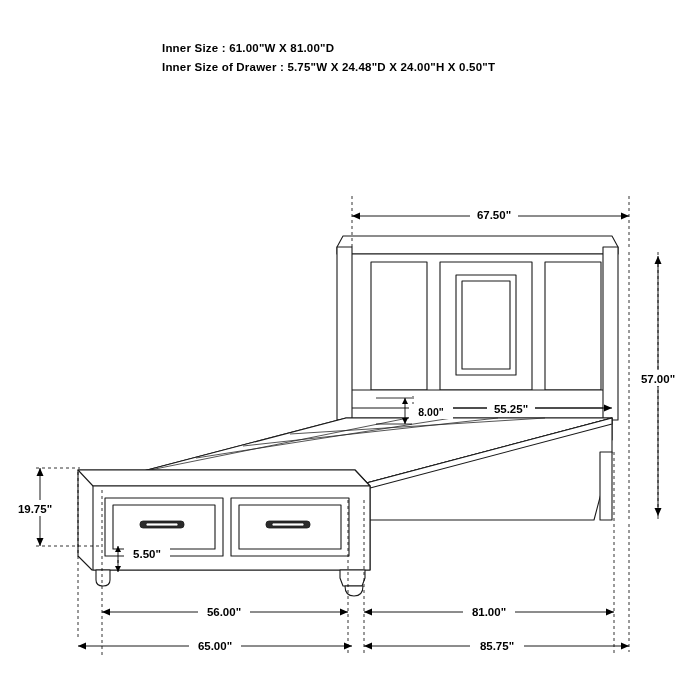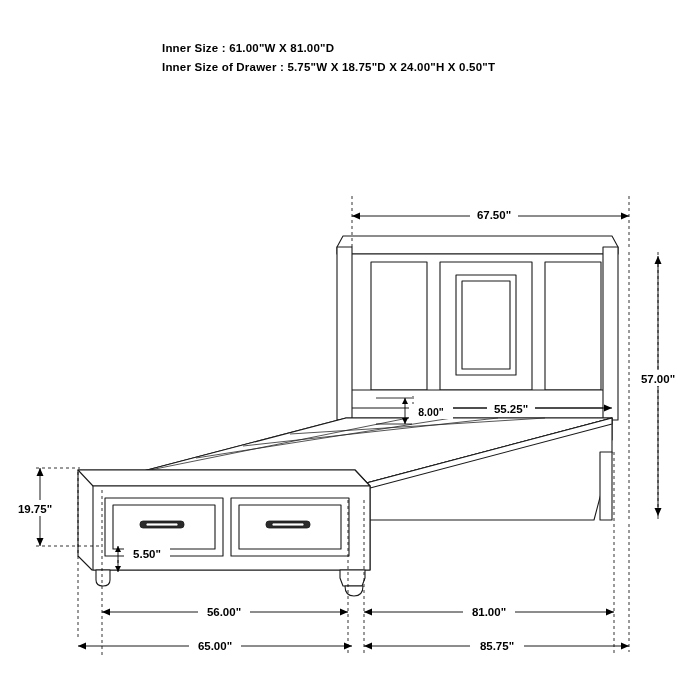--- a/index.html
+++ b/index.html
@@ -29,21 +29,21 @@
     fill:#000;
   }
   .dimtext.small{font-size:10.5px;}
 </style>
 </head>
 <body>
 
 <div id="stage">
 
   <div class="note" id="note1">Inner Size : 61.00"W X 81.00"D</div>
-  <div class="note" id="note2">Inner Size of Drawer : 5.75"W X 18.75"D X 24.00"H X 0.50"T</div>
+  <div class="note" id="note2">Inner Size of Drawer : 5.75"W X 24.48"D X 24.00"H X 0.50"T</div>
 
   <svg width="700" height="700" viewBox="0 0 700 700">
     <defs>
       <g id="arrowdefs"></g>
     </defs>
 
     <g fill="#ffffff" stroke="#1a1a1a" stroke-width="1.1" stroke-linejoin="round">
 
       <path d="M337,247 L343,236 L612,236 L618,247 L618,254 L337,254 Z"></path>
 

